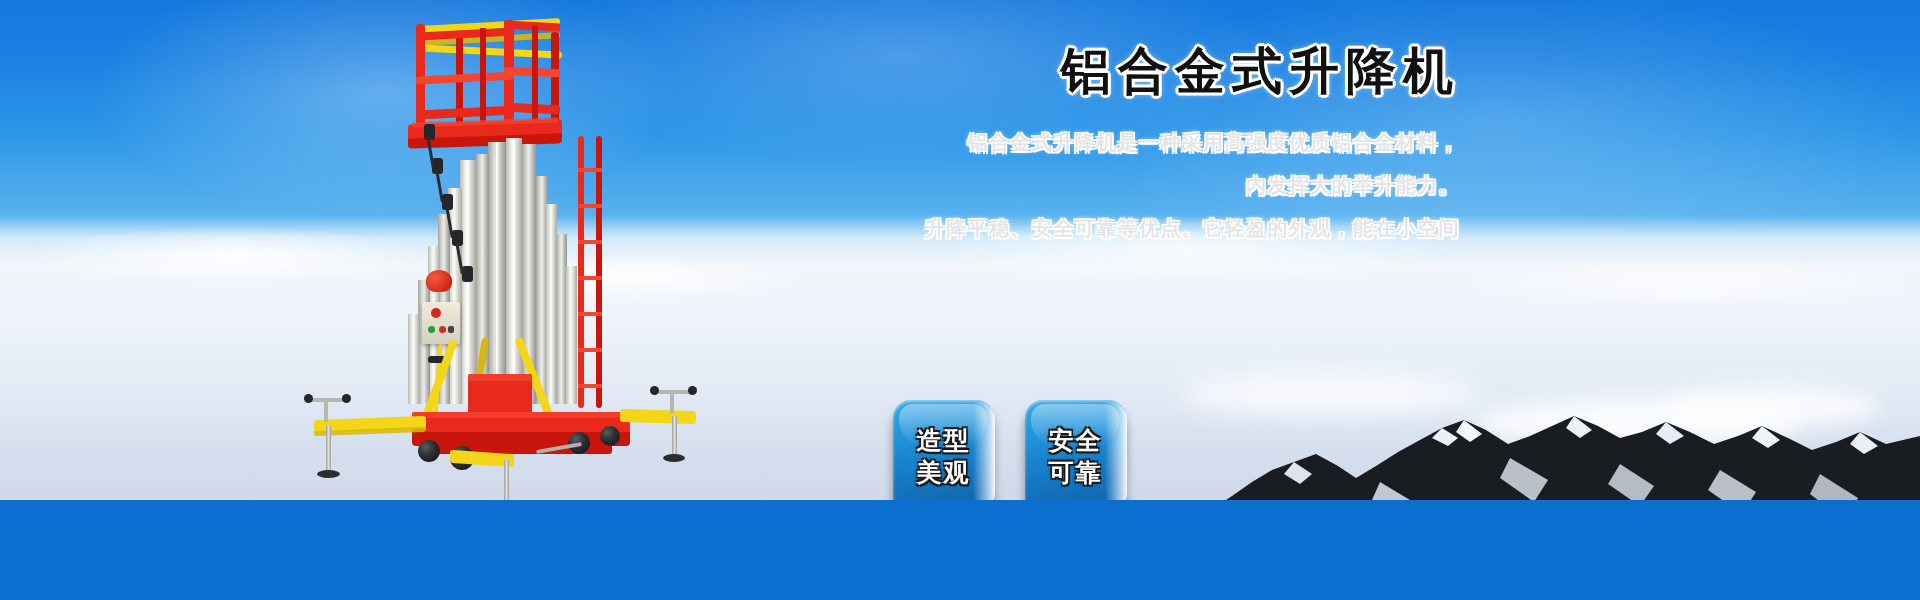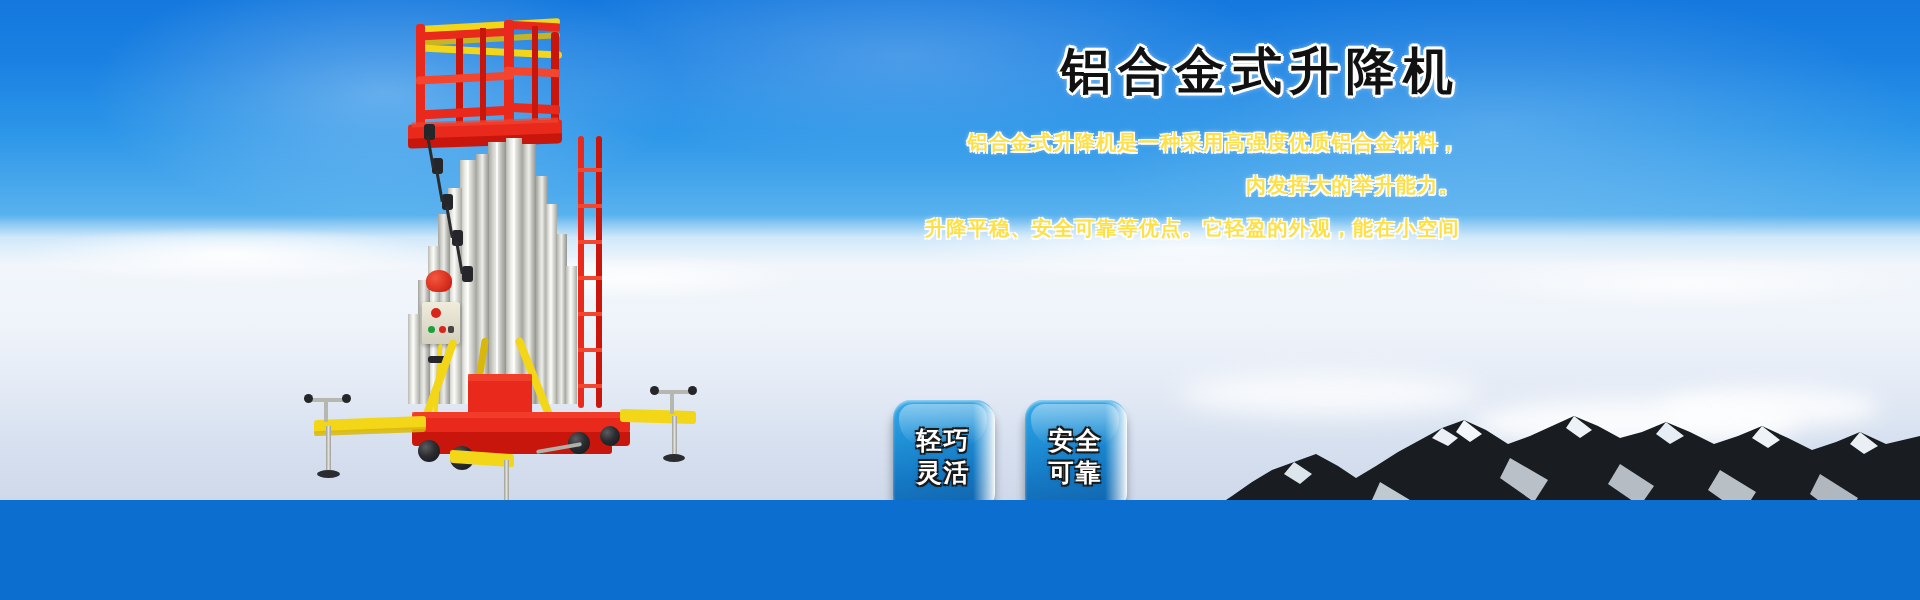--- a/index.html
+++ b/index.html
@@ -73,21 +73,21 @@
   .title {
     font-size:50px; font-weight:bold; letter-spacing:7px; color:#111;
     line-height:1.1;
     text-shadow:
       -2px -2px 0 #fff, 2px -2px 0 #fff, -2px 2px 0 #fff, 2px 2px 0 #fff,
       -3px 0 0 #fff, 3px 0 0 #fff, 0 -3px 0 #fff, 0 3px 0 #fff,
       0 0 7px rgba(255,255,255,.95);
   }
   .desc { margin-top:22px; }
   .desc p {
-    font-size:20px; font-weight:bold; color:#fde047; letter-spacing:1.4px;
+    font-size:20px; font-weight:bold; color:#e5e5e5; letter-spacing:1.4px;
     line-height:43px; white-space:nowrap;
     text-shadow:
       -1.5px -1.5px 0 #fff, 1.5px -1.5px 0 #fff,
       -1.5px 1.5px 0 #fff, 1.5px 1.5px 0 #fff,
       0 0 5px rgba(255,255,255,.9);
   }
 
   
   .features { position:absolute; left:893px; top:400px; display:flex; gap:31px; }
   .feat {
@@ -320,22 +320,22 @@
     <div class="title">铝合金式升降机</div>
     <div class="desc">
       <p>铝合金式升降机是一种采用高强度优质铝合金材料，</p>
       <p>内发挥大的举升能力。</p>
       <p>升降平稳、安全可靠等优点。它轻盈的外观，能在小空间</p>
     </div>
   </div>
 
   <div class="features">
     <div class="feat">
-      <span>轻巧</span>
-      <span>灵活</span>
+      <span>造型</span>
+      <span>美观</span>
     </div>
     <div class="feat">
       <span>安全</span>
       <span>可靠</span>
     </div>
   </div>
 
 </div>
 
 </body></html>

